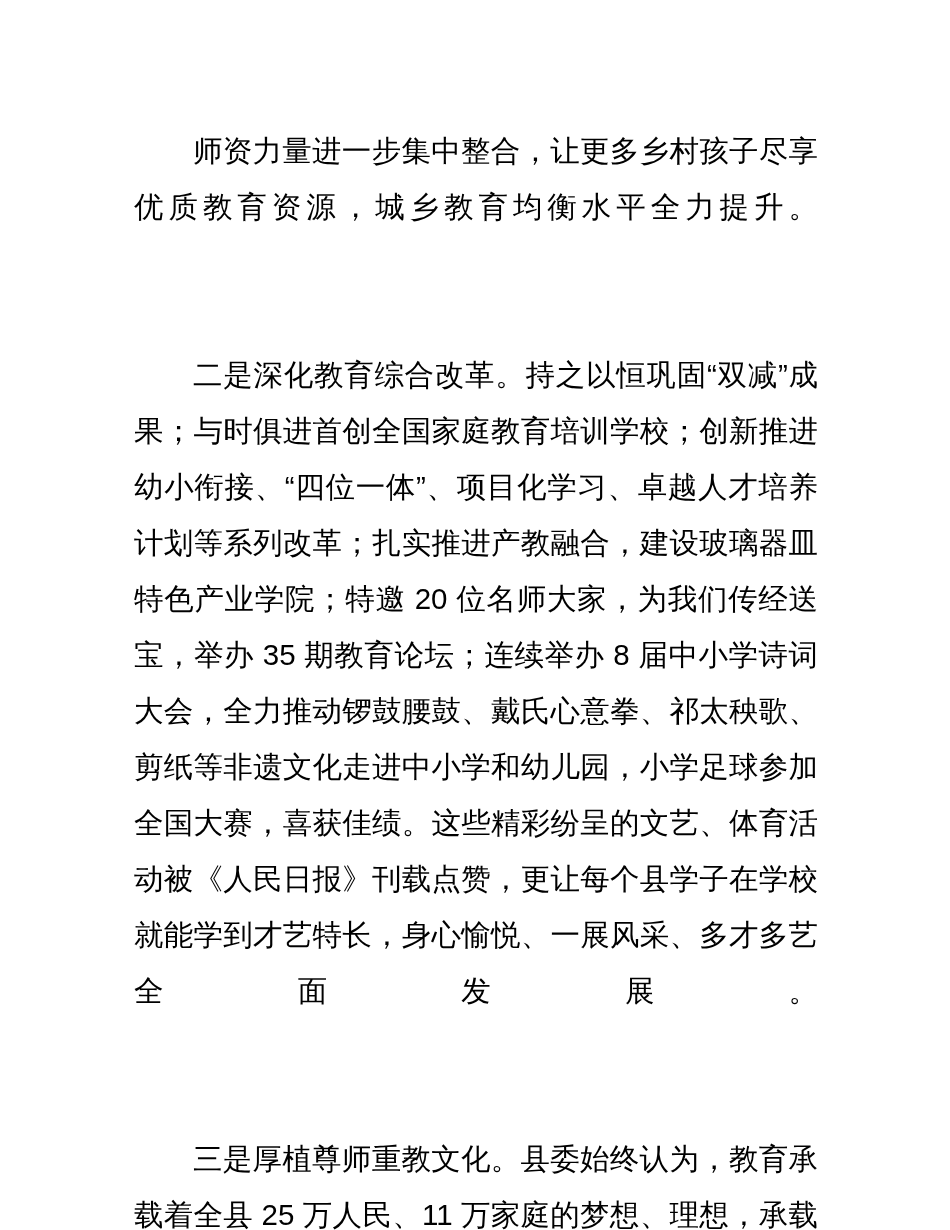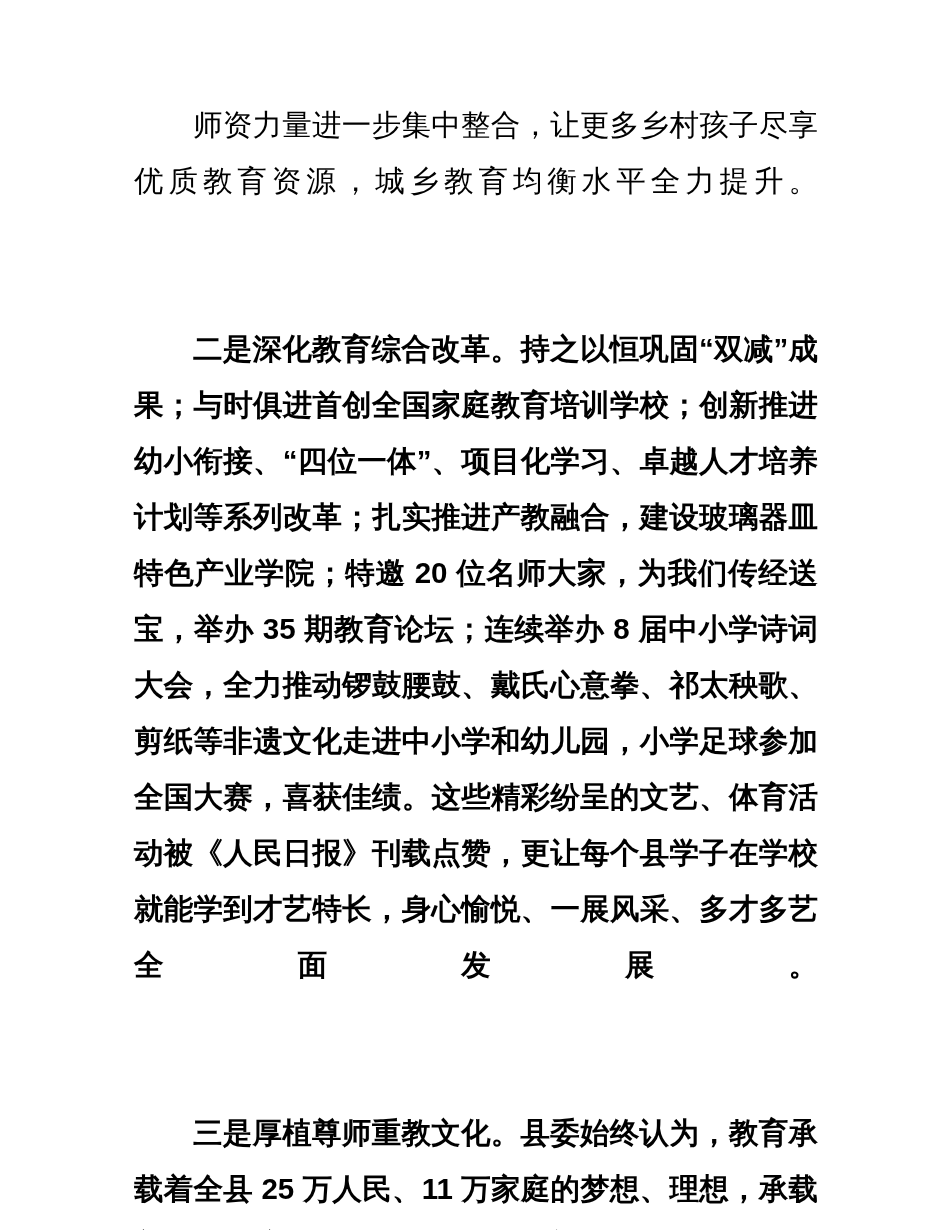--- a/index.html
+++ b/index.html
@@ -14,20 +14,21 @@
     overflow: hidden;
     font-family: "Liberation Sans", "DejaVu Sans", sans-serif;
   }
 
   .page {
     position: relative;
     width: 950px;
     height: 1080px;
     background: #ffffff;
     box-sizing: border-box;
+    margin-top: 26px;
   }
 
   .doc-body {
     position: absolute;
     left: 134px;
     top: 97px;
     width: 684px;
   }
 
   .para {
@@ -40,21 +41,20 @@
     text-justify: inter-character;
     text-indent: 59px;
     letter-spacing: 0px;
     word-break: break-all;
     font-weight: 400;
     -webkit-font-smoothing: antialiased;
   }
 
   .para + .para {
     margin-top: 56px;
-    font-weight: bold;
   }
 
   
   .para:after {
     content: "";
     display: inline-block;
     width: 100%;
   }
 </style>
 </head>

